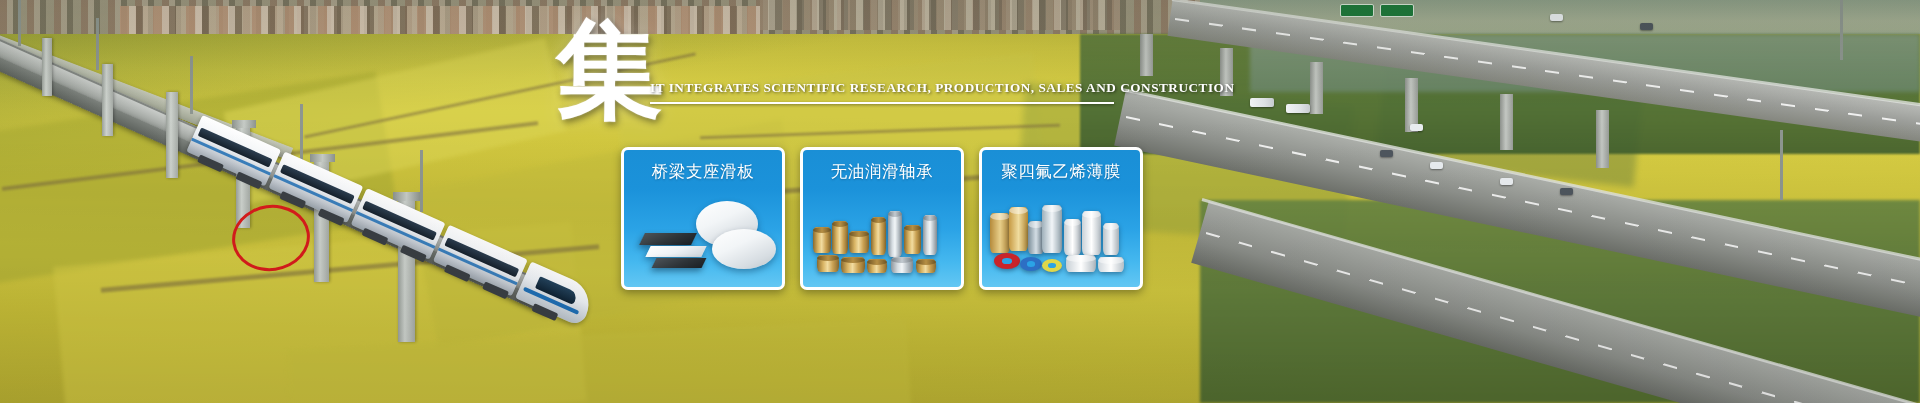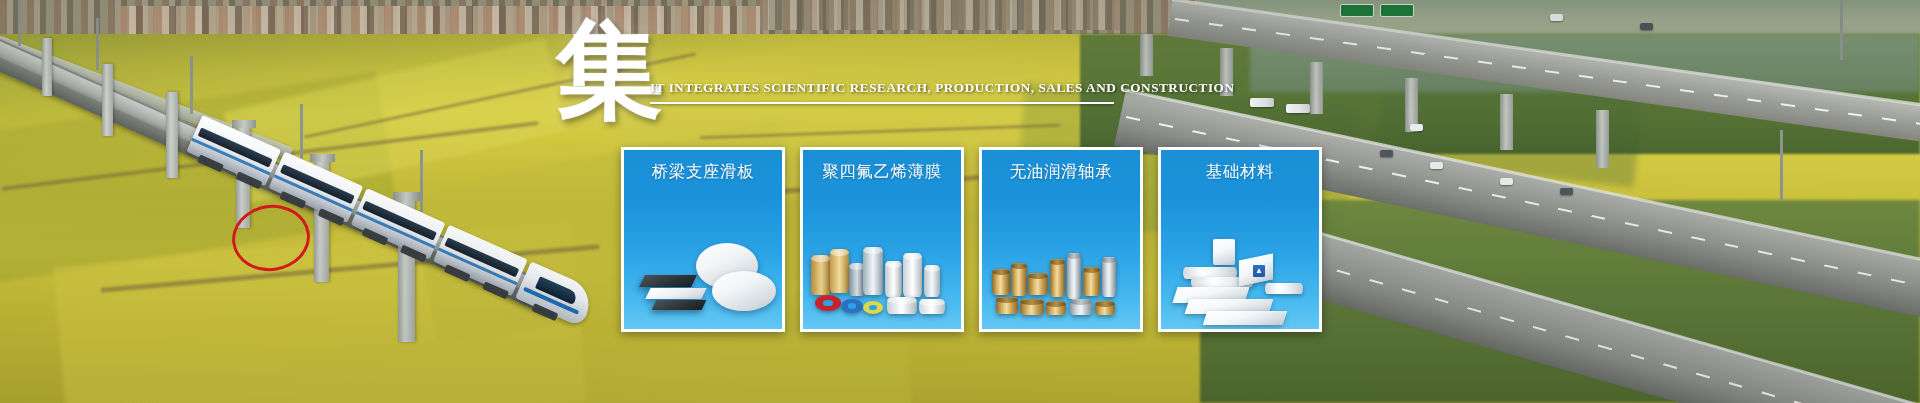--- a/index.html
+++ b/index.html
@@ -313,23 +313,23 @@
     text-shadow: 1px 2px 5px rgba(0,0,0,.55);
   }
 
   
   .cards {
     position:absolute; left: 621px; top: 147px;
     display: flex; gap: 15px;
   }
   .card {
     position: relative;
-    width: 164px; height: 185px;
+    width: 164px; height: 143px;
     border: 3px solid #ffffff;
-    border-radius: 0;
+    border-radius: 7px;
     background: linear-gradient(180deg,
       #1a8fd6 0%, #1b92da 28%, #2ba3e6 58%, #45b8ef 82%, #63c7f3 100%);
     box-shadow: 0 3px 9px rgba(0,0,0,.35);
     overflow: hidden;
   }
   .card-title {
     position:absolute; left:0; right:0; top: 11px;
     text-align:center;
     font-family: "DejaVu Sans", "Liberation Sans", sans-serif;
     font-size: 16.5px;
@@ -546,64 +546,50 @@
       <div class="card-art">
         <div class="disc" style="left:72px; top:10px; width:62px; height:46px;"></div>
         <div class="disc" style="left:88px; top:38px; width:64px; height:40px;"></div>
         <div class="plate-dark" style="left:18px; top:42px; width:52px; height:12px; transform:skewX(-26deg);"></div>
         <div class="plate-white" style="left:24px; top:55px; width:56px; height:11px; transform:skewX(-26deg);"></div>
         <div class="plate-dark" style="left:30px; top:67px; width:50px; height:10px; transform:skewX(-26deg);"></div>
       </div>
     </div>
 
     <div class="card">
+      <div class="card-title">无油润滑轴承</div>
+      <div class="card-art">
+        <div class="bush" style="left:10px;  top:36px; width:18px; height:26px; border-radius:3px/6px;"></div>
+        <div class="bush" style="left:29px;  top:30px; width:16px; height:33px; border-radius:3px/6px;"></div>
+        <div class="bush" style="left:46px;  top:40px; width:20px; height:22px; border-radius:3px/6px;"></div>
+        <div class="bush" style="left:68px;  top:26px; width:15px; height:38px; border-radius:3px/7px;"></div>
+        <div class="bush silver" style="left:85px; top:20px; width:14px; height:46px; border-radius:3px/7px;"></div>
+        <div class="bush" style="left:101px; top:34px; width:17px; height:29px; border-radius:3px/6px;"></div>
+        <div class="bush silver" style="left:120px;top:24px; width:14px; height:40px; border-radius:3px/7px;"></div>
+        <div class="bush" style="left:14px;  top:64px; width:22px; height:17px; border-radius:3px/6px;"></div>
+        <div class="bush" style="left:38px;  top:66px; width:24px; height:16px; border-radius:3px/6px;"></div>
+        <div class="bush" style="left:64px;  top:68px; width:20px; height:14px; border-radius:3px/6px;"></div>
+        <div class="bush silver" style="left:88px; top:66px; width:22px; height:16px; border-radius:3px/6px;"></div>
+        <div class="bush" style="left:113px; top:68px; width:20px; height:14px; border-radius:3px/6px;"></div>
+      </div>
+    </div>
+
+    <div class="card">
       <div class="card-title">聚四氟乙烯薄膜</div>
       <div class="card-art">
         <div class="roll" style="left:8px;  top:22px; width:20px; height:40px; background:linear-gradient(90deg,#b58a3a,#e8cf8a,#a87f31);"></div>
         <div class="roll" style="left:27px; top:16px; width:19px; height:44px; background:linear-gradient(90deg,#c79b45,#f0dc9e,#b08734);"></div>
         <div class="roll" style="left:46px; top:30px; width:16px; height:33px; background:linear-gradient(90deg,#7a8d98,#d3dde4,#6f818c);"></div>
         <div class="roll" style="left:60px; top:14px; width:20px; height:48px; background:linear-gradient(90deg,#9fb0ba,#f1f5f8,#8d9ea8);"></div>
         <div class="roll" style="left:82px; top:28px; width:17px; height:36px; background:linear-gradient(90deg,#c0c8ce,#ffffff,#aab3ba);"></div>
         <div class="roll" style="left:100px;top:20px; width:19px; height:44px; background:linear-gradient(90deg,#c9d1d7,#ffffff,#b2bbc2);"></div>
         <div class="roll" style="left:121px;top:32px; width:16px; height:32px; background:linear-gradient(90deg,#b9c2c8,#f6f9fb,#a6afb6);"></div>
         <div class="ring" style="left:12px; top:62px; width:26px; height:16px; background:#c9242a;"></div>
         <div class="ring" style="left:38px; top:66px; width:22px; height:14px; background:#2d6fc4;"></div>
         <div class="ring" style="left:60px; top:68px; width:20px; height:13px; background:#e0d84a;"></div>
         <div class="roll" style="left:84px; top:64px; width:30px; height:17px; background:linear-gradient(90deg,#c7cfd5,#ffffff,#b0b9c0);"></div>
         <div class="roll" style="left:116px;top:66px; width:26px; height:15px; background:linear-gradient(90deg,#cfd6dc,#ffffff,#b6bfc6);"></div>
       </div>
     </div>
 
-    <div class="card">
-      <div class="card-title">无油润滑轴承</div>
-      <div class="card-art">
-        <div class="bush" style="left:10px;  top:36px; width:18px; height:26px; border-radius:3px/6px;"></div>
-        <div class="bush" style="left:29px;  top:30px; width:16px; height:33px; border-radius:3px/6px;"></div>
-        <div class="bush" style="left:46px;  top:40px; width:20px; height:22px; border-radius:3px/6px;"></div>
-        <div class="bush" style="left:68px;  top:26px; width:15px; height:38px; border-radius:3px/7px;"></div>
-        <div class="bush silver" style="left:85px; top:20px; width:14px; height:46px; border-radius:3px/7px;"></div>
-        <div class="bush" style="left:101px; top:34px; width:17px; height:29px; border-radius:3px/6px;"></div>
-        <div class="bush silver" style="left:120px;top:24px; width:14px; height:40px; border-radius:3px/7px;"></div>
-        <div class="bush" style="left:14px;  top:64px; width:22px; height:17px; border-radius:3px/6px;"></div>
-        <div class="bush" style="left:38px;  top:66px; width:24px; height:16px; border-radius:3px/6px;"></div>
-        <div class="bush" style="left:64px;  top:68px; width:20px; height:14px; border-radius:3px/6px;"></div>
-        <div class="bush silver" style="left:88px; top:66px; width:22px; height:16px; border-radius:3px/6px;"></div>
-        <div class="bush" style="left:113px; top:68px; width:20px; height:14px; border-radius:3px/6px;"></div>
-      </div>
-    </div>
-
-    <div class="card">
-      <div class="card-title">基础材料</div>
-      <div class="card-art">
-        <div class="block" style="left:52px; top:6px;  width:22px; height:26px; border-radius:2px;"></div>
-        <div class="rod" style="left:22px; top:34px; width:54px; height:12px;"></div>
-        <div class="rod" style="left:30px; top:44px; width:62px; height:10px;"></div>
-        <div class="block" style="left:78px; top:24px; width:34px; height:26px; transform:skewY(-12deg);"></div>
-        <div class="blue-tag" style="left:92px; top:32px; width:12px; height:12px;">▲</div>
-        <div class="block" style="left:14px; top:54px; width:72px; height:16px; transform:skewX(-18deg);"></div>
-        <div class="block" style="left:26px; top:66px; width:84px; height:15px; transform:skewX(-18deg);"></div>
-        <div class="block" style="left:44px; top:78px; width:80px; height:14px; transform:skewX(-18deg);"></div>
-        <div class="rod" style="left:104px;top:50px; width:38px; height:11px;"></div>
-      </div>
-    </div>
 
   </div>
 </div>
 
 </body></html>

